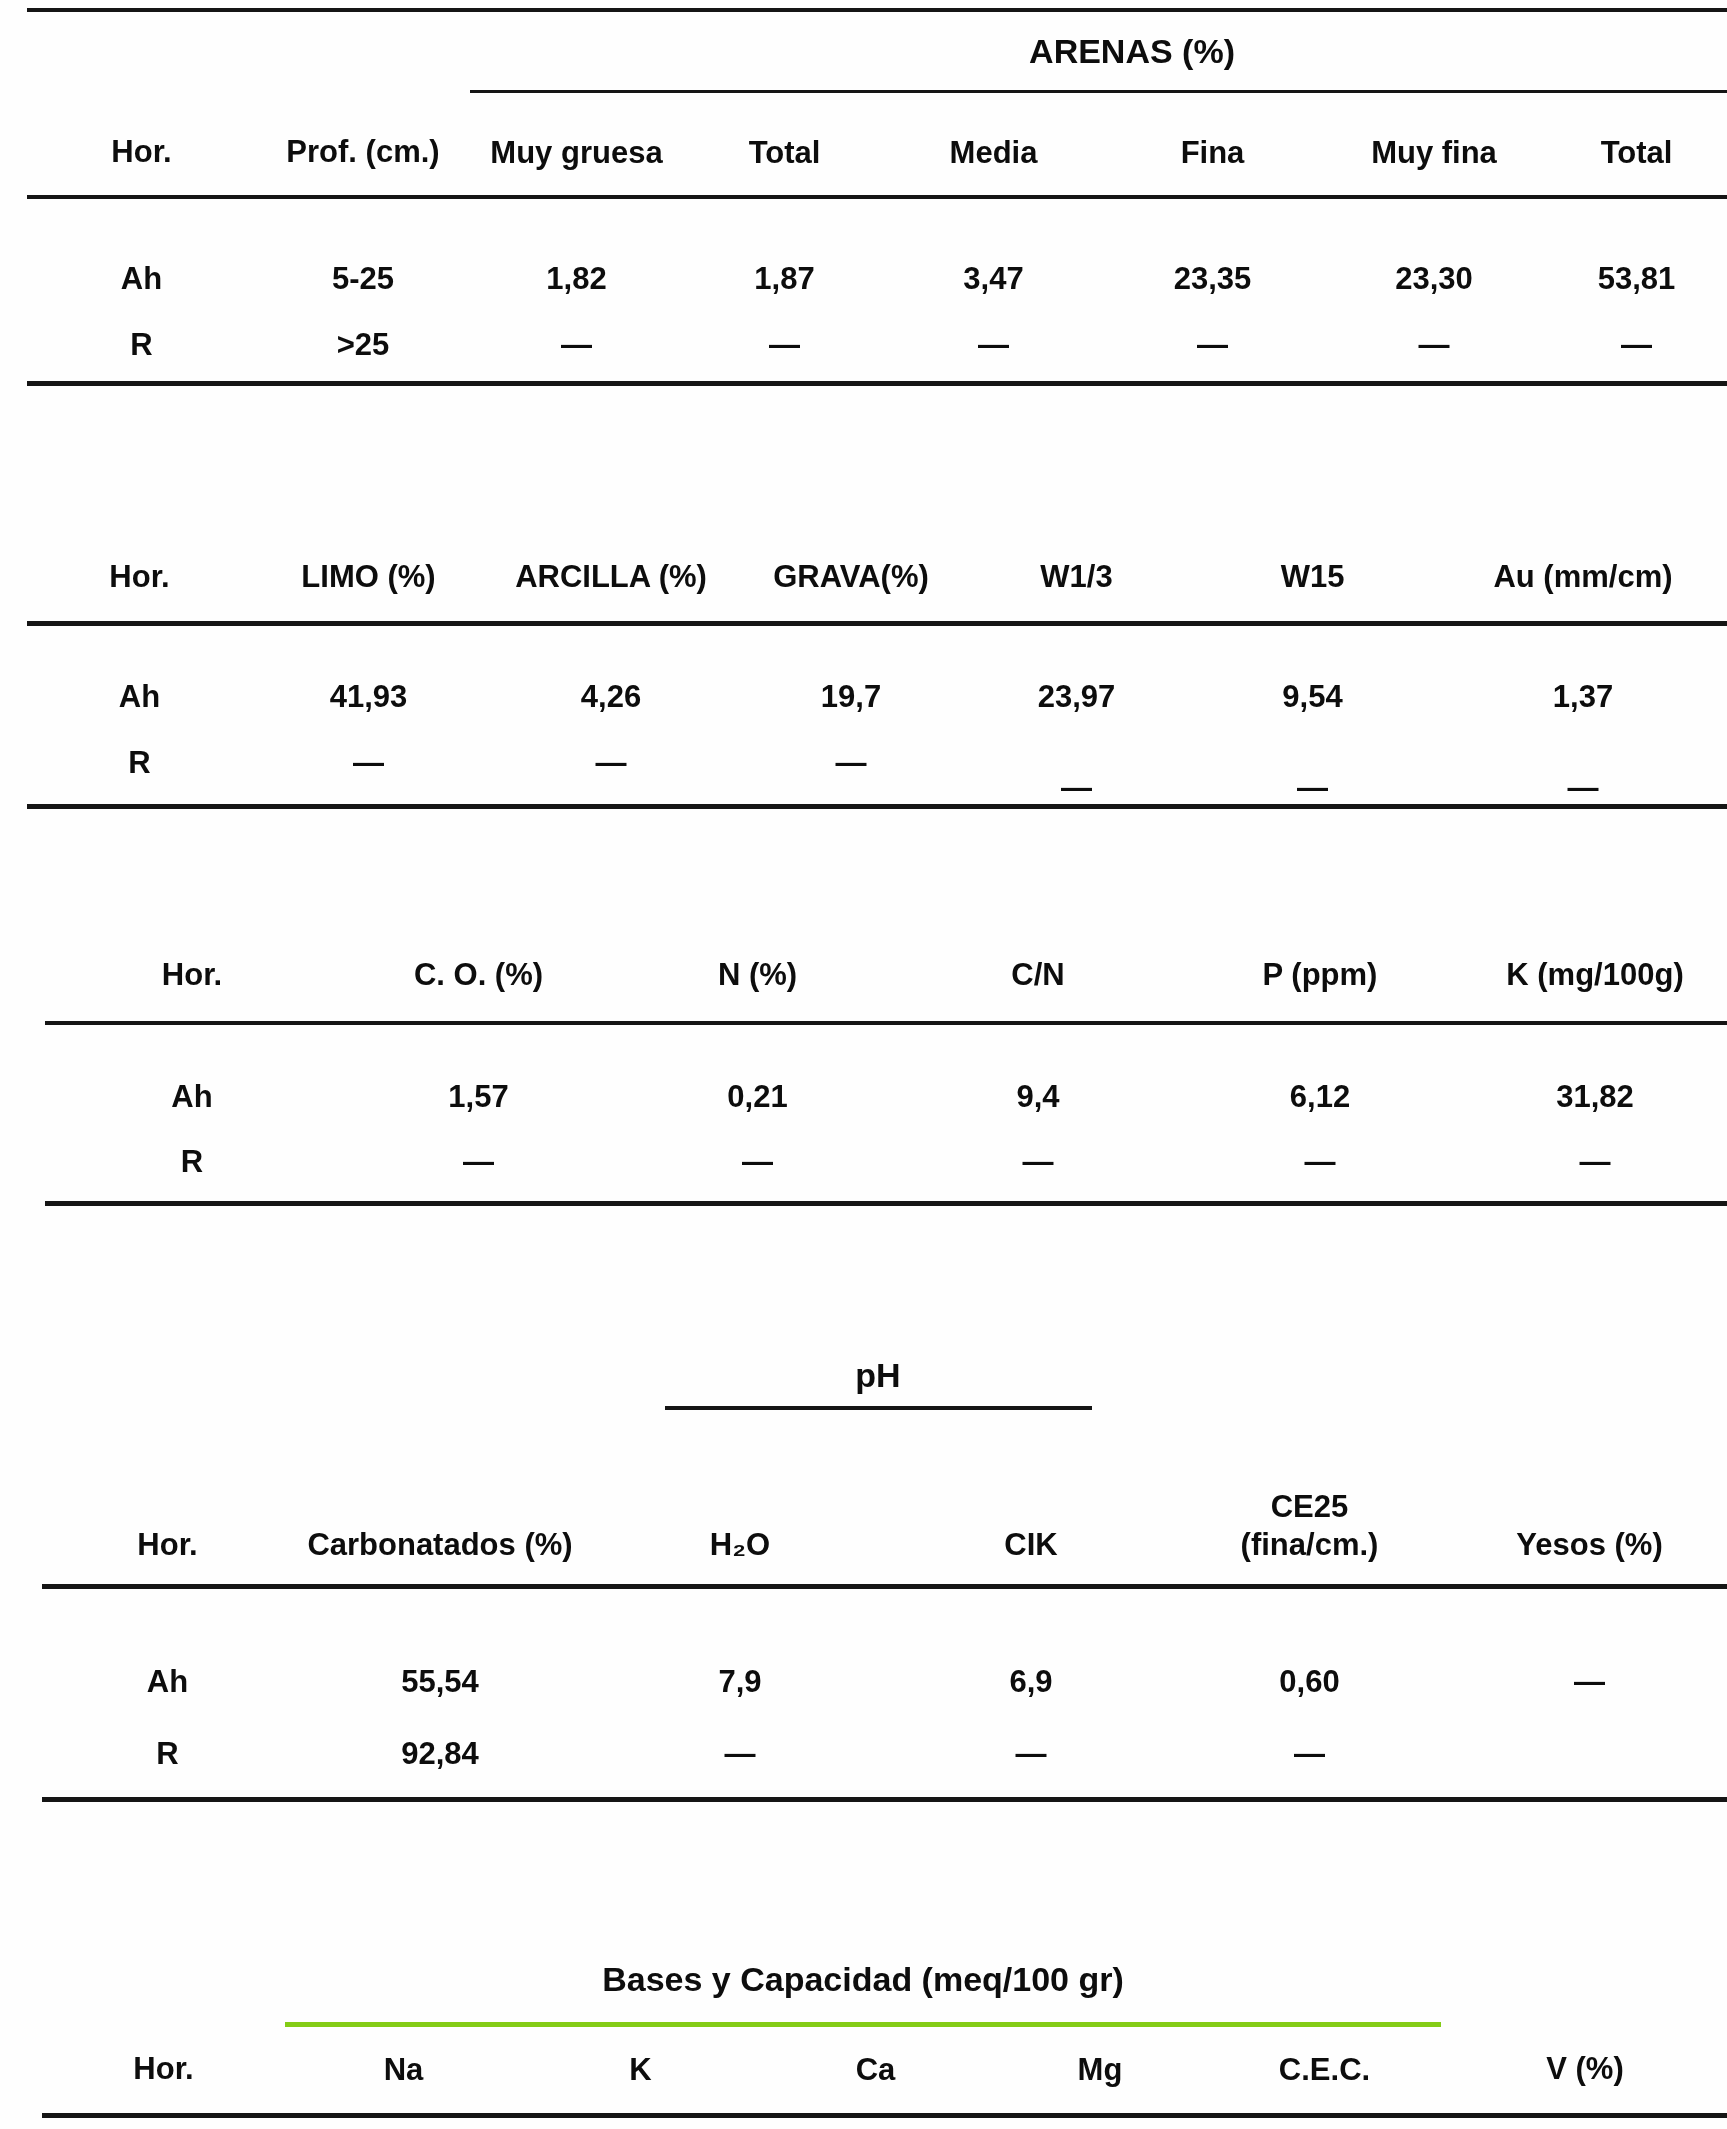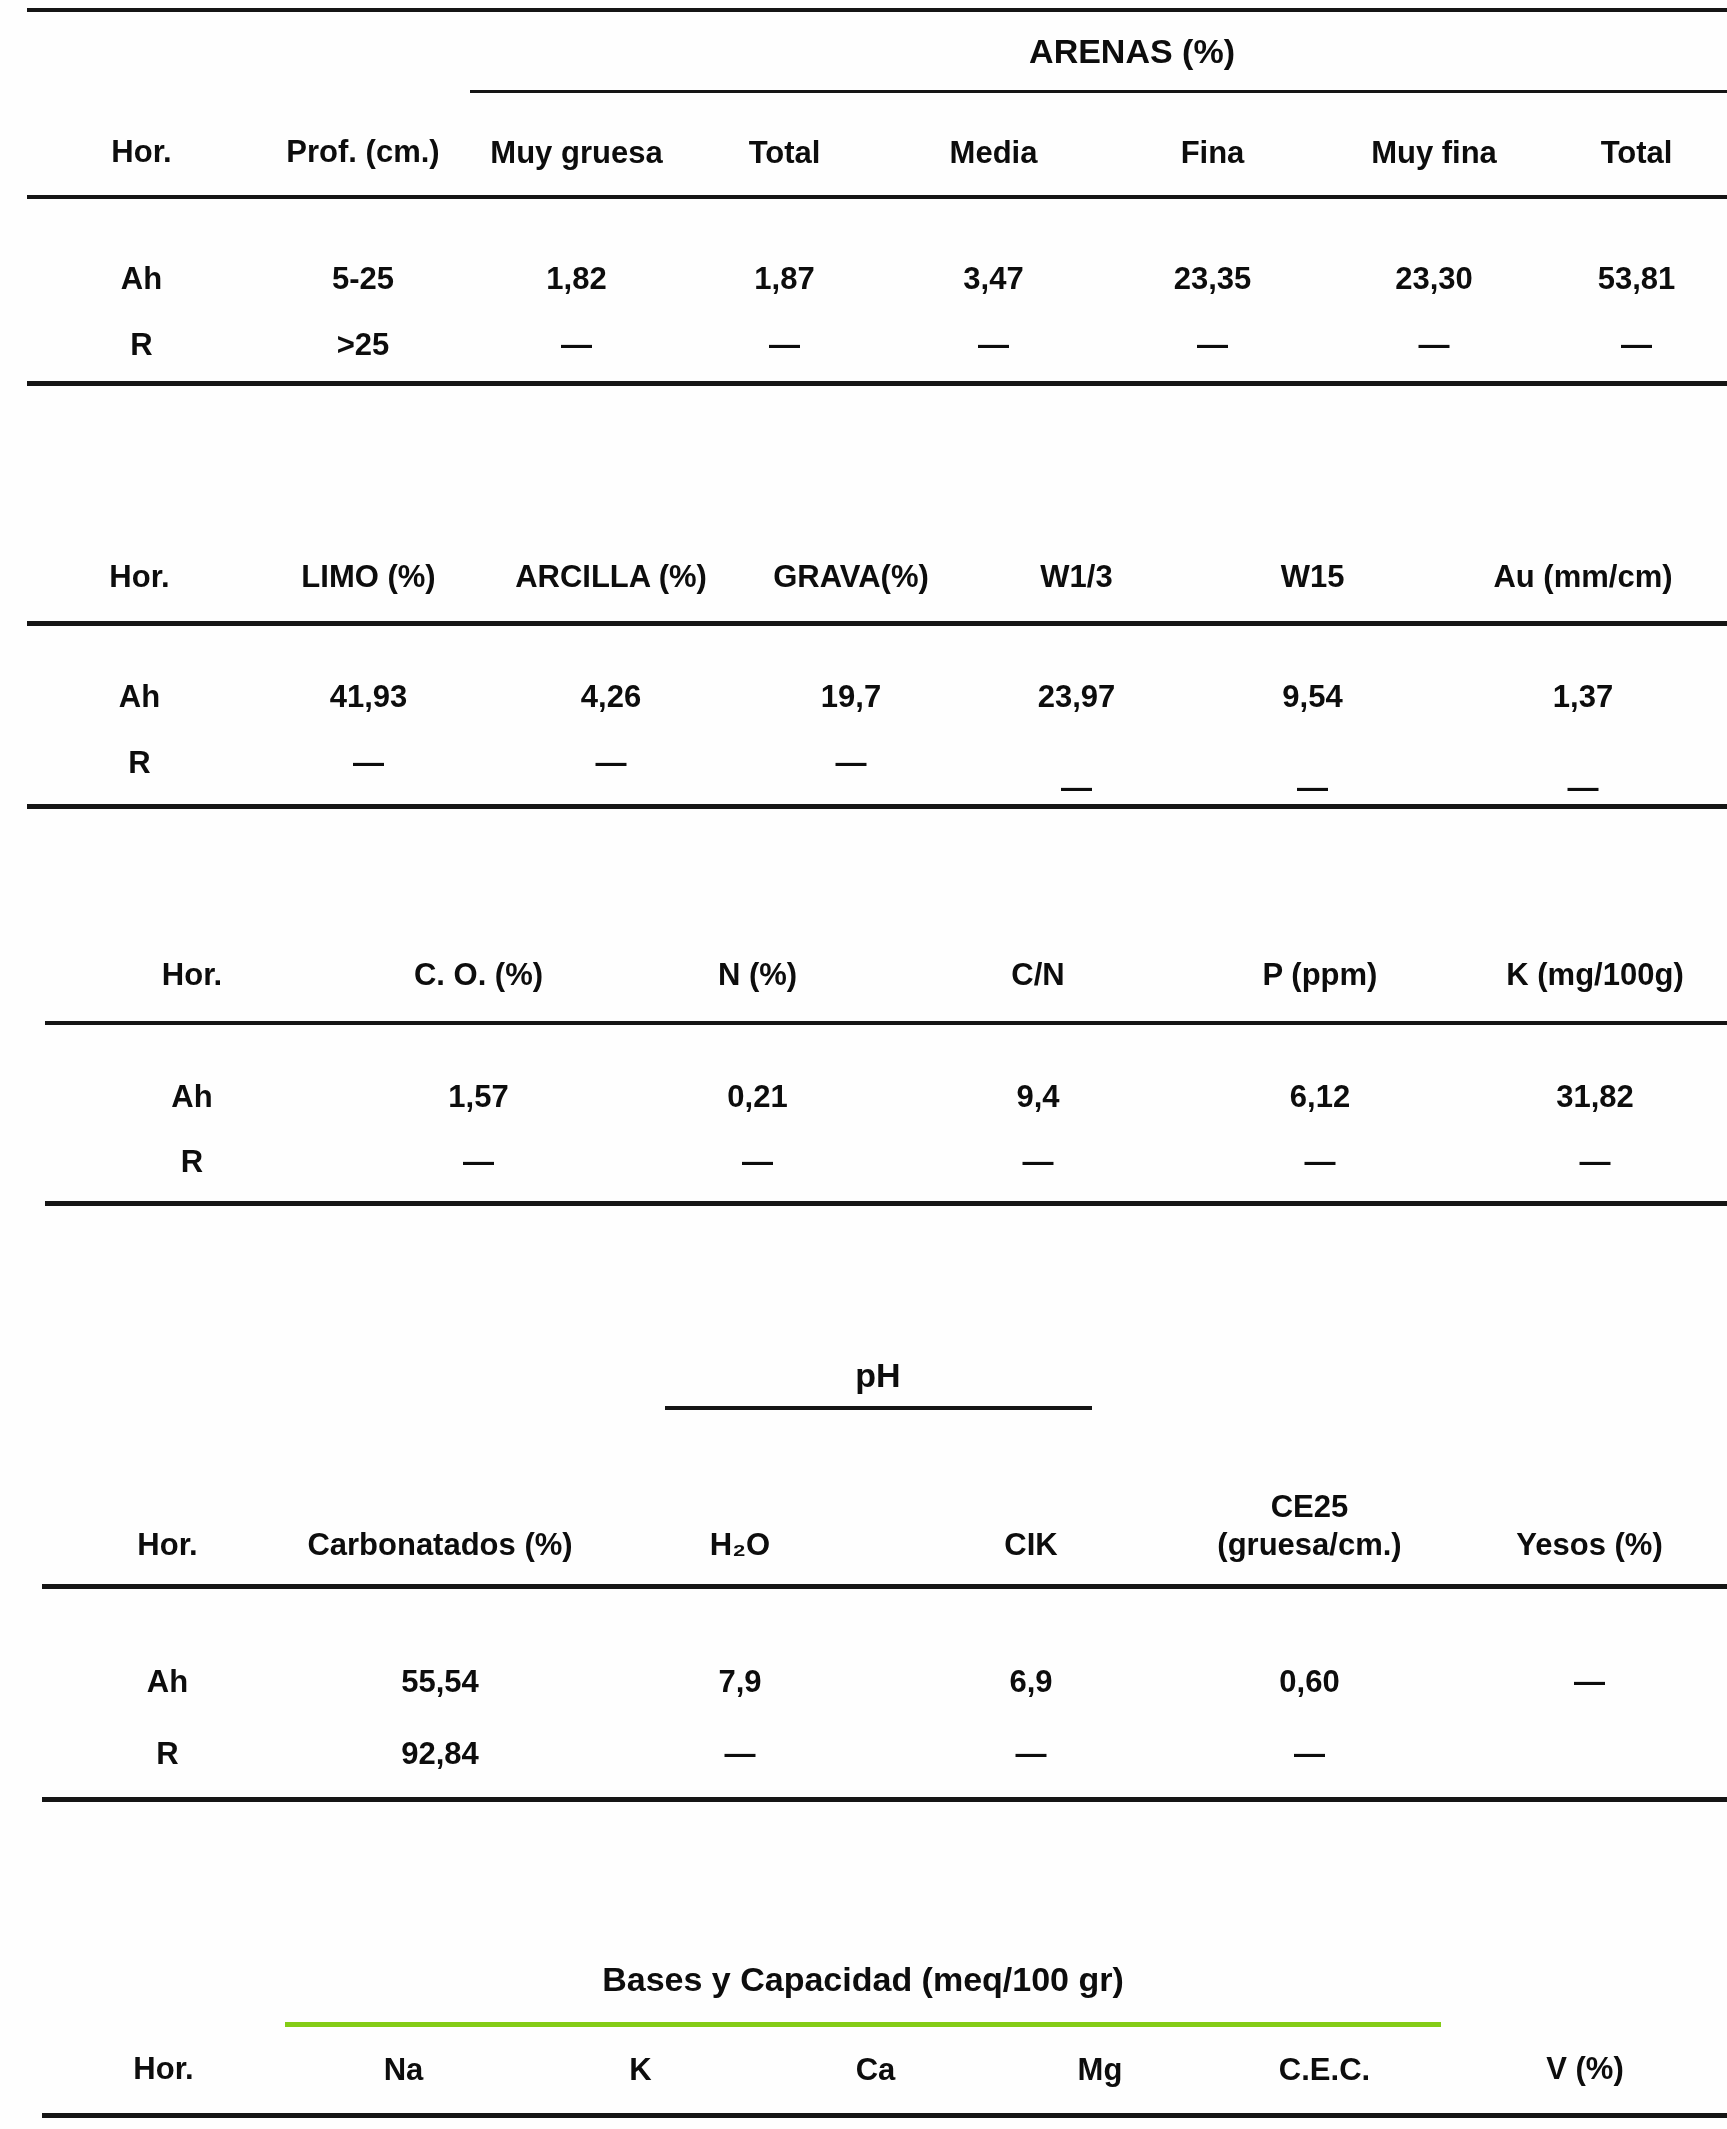--- a/index.html
+++ b/index.html
@@ -223,21 +223,21 @@
       </td>
       <td></td>
       <td></td>
     </tr>
     <tr class="t4-head">
       <td>Hor.</td>
       <td>Carbonatados (%)</td>
       <td>H₂O</td>
       <td>CIK</td>
       <td class="multiline">CE25
-(gruesa/cm.)</td>
+(fina/cm.)</td>
       <td>Yesos (%)</td>
     </tr>
     <tr class="t4-r1">
       <td>Ah</td>
       <td>55,54</td>
       <td>7,9</td>
       <td>6,9</td>
       <td>0,60</td>
       <td>—</td>
     </tr>

